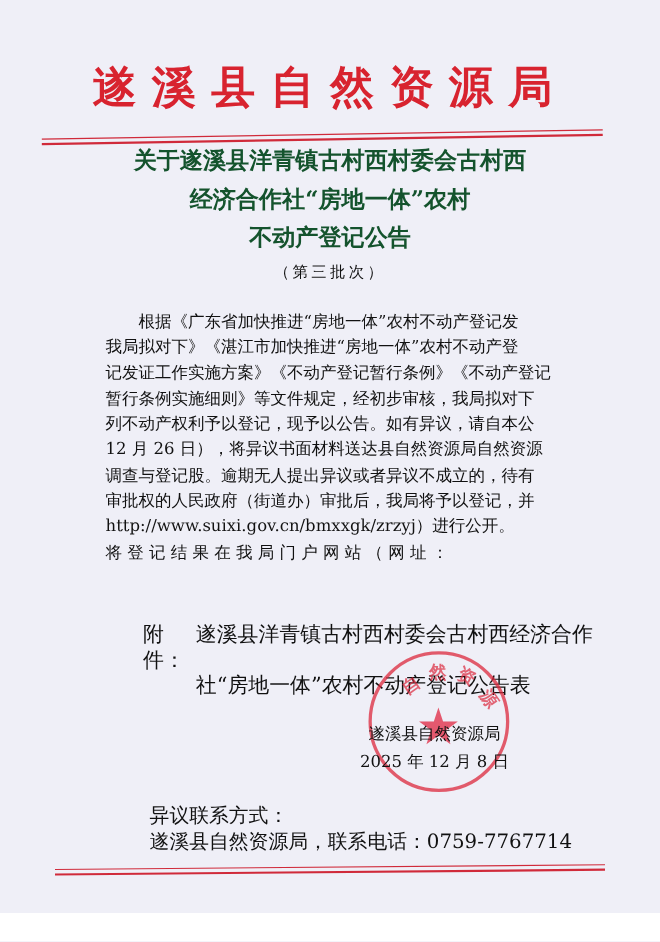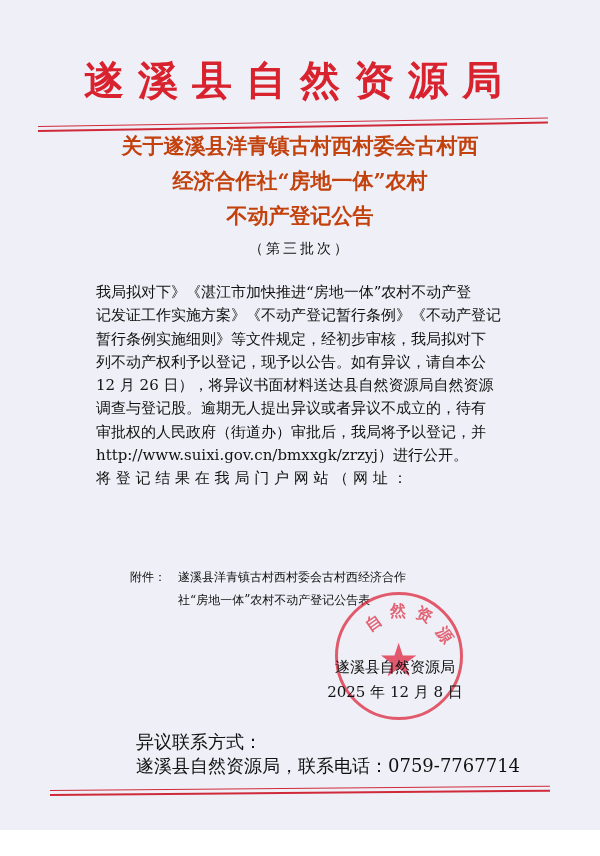--- a/index.html
+++ b/index.html
@@ -13,29 +13,29 @@
   .page { position: absolute; left: 0; top: 0; width: 600px; height: 856px; background: #efeff7; }
   .page-bottom { position: absolute; left: 0; top: 830px; width: 600px; height: 26px; background: #ffffff; }
   .header-title {
     position: absolute; left: 60px; top: 50px; width: 480px;
     text-align: center; color: #d8232f; font-size: 40px; font-weight: bold;
     letter-spacing: 14px; line-height: 60px;
     font-family: "DejaVu Serif", serif;
   }
   .redline { position: absolute; height: 2px; background: #d02a3a; transform-origin: left center; }
   .title-block { position: absolute; left: 60px; top: 128px; width: 480px; text-align: center; }
-  .title-line { font-size: 21px; font-weight: bold; line-height: 35px; color: #c2410c; }
+  .title-line { font-size: 21px; font-weight: bold; line-height: 35px; color: #14532d; }
   .batch { font-size: 14px; line-height: 22px; margin-top: 4px; letter-spacing: 3px; }
   .body-text {
     position: absolute; left: 96px; top: 281px; width: 400px;
     font-size: 15px; line-height: 23.3px; text-align: justify;
   }
   .body-line { display: block; white-space: nowrap; }
   .indent { padding-left: 30px; }
-  .attachment { position: absolute; left: 130px; top: 566px; font-size: 12px; line-height: 23px; }
+  .attachment { position: absolute; left: 130px; top: 566px; font-size: 19px; line-height: 23px; }
   .att-row { display: flex; }
   .att-label { width: 48px; }
   .signature { position: absolute; left: 320px; top: 655px; width: 150px; text-align: center; font-size: 15px; line-height: 25px; }
   .contact { position: absolute; left: 136px; top: 730px; font-size: 18px; line-height: 24px; }
   .seal {
     position: absolute; left: 335px; top: 592px; width: 128px; height: 128px;
     border: 3px solid rgba(220,40,60,0.75); border-radius: 50%;
     box-sizing: border-box;
   }
   .seal-star {
@@ -56,20 +56,21 @@
 <div class="redline" style="left:38px; top:126px; width:510px; height:1px; transform: rotate(-0.95deg);"></div>
 
 <div class="title-block">
   <div class="title-line">关于遂溪县洋青镇古村西村委会古村西</div>
   <div class="title-line">经济合作社“房地一体”农村</div>
   <div class="title-line">不动产登记公告</div>
   <div class="batch">（第三批次）</div>
 </div>
 
 <div class="body-text">
+  <span class="body-line indent">根据《广东省加快推进“房地一体”农村不动产登记发</span>
   <span class="body-line">我局拟对下》《湛江市加快推进“房地一体”农村不动产登</span>
   <span class="body-line">记发证工作实施方案》《不动产登记暂行条例》《不动产登记</span>
   <span class="body-line">暂行条例实施细则》等文件规定，经初步审核，我局拟对下</span>
   <span class="body-line">列不动产权利予以登记，现予以公告。如有异议，请自本公</span>
   <span class="body-line">12 月 26 日），将异议书面材料送达县自然资源局自然资源</span>
   <span class="body-line">调查与登记股。逾期无人提出异议或者异议不成立的，待有</span>
   <span class="body-line">审批权的人民政府（街道办）审批后，我局将予以登记，并</span>
   <span class="body-line">http://www.suixi.gov.cn/bmxxgk/zrzyj）进行公开。</span>
   <span class="body-line">将 登 记 结 果 在 我 局 门 户 网 站 （ 网 址 ：</span>
 </div>

